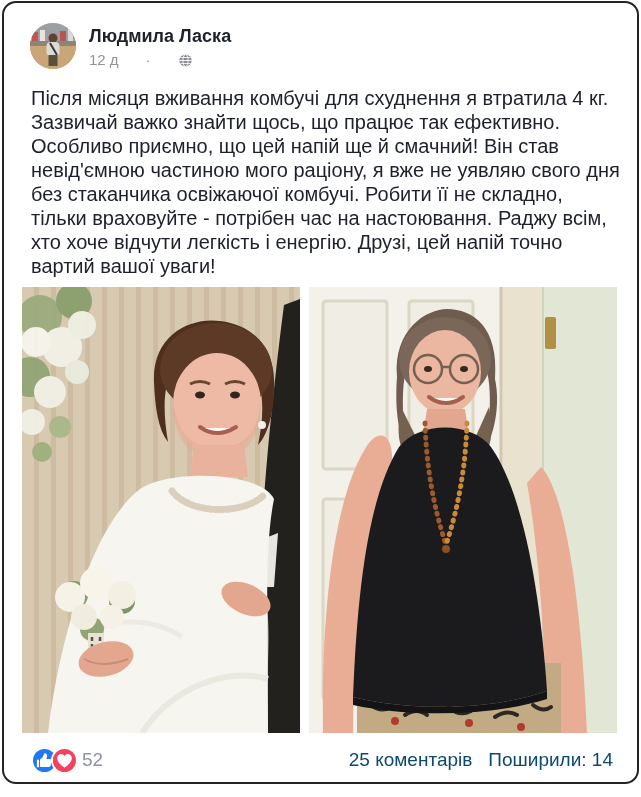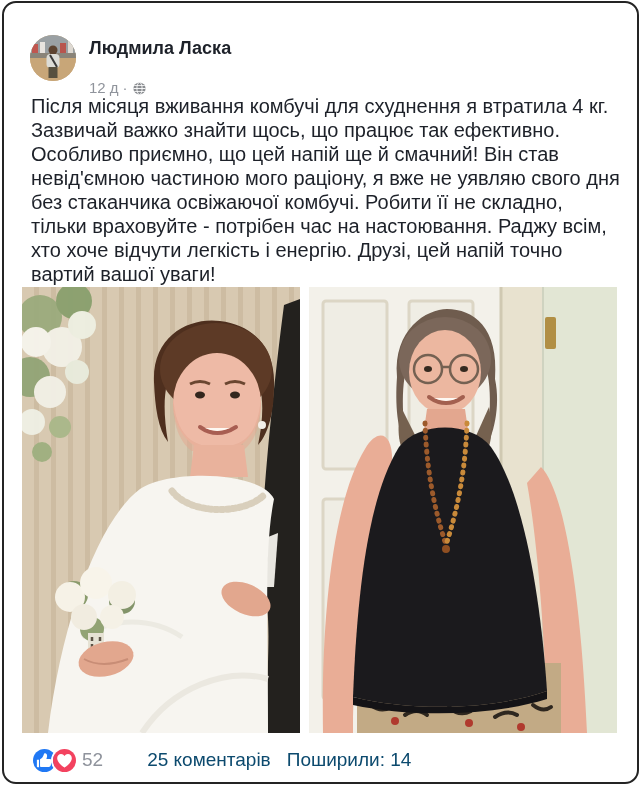--- a/index.html
+++ b/index.html
@@ -7,51 +7,50 @@
     width:641px;height:797px;background:#ffffff;position:relative;
     font-family:"Liberation Sans","DejaVu Sans",sans-serif;
     -webkit-font-smoothing:antialiased;overflow:hidden;
   }
   .card{
     position:absolute;left:2px;top:1px;width:637px;height:783px;
     background:#ffffff;border:2px solid #242424;border-radius:14px;
     box-sizing:border-box;overflow:hidden;
   }
   
-  .header{position:absolute;left:26px;top:32px;display:flex;align-items:flex-start;justify-content:flex-end;}
+  .header{position:absolute;left:26px;top:20px;display:flex;align-items:flex-start;justify-content:flex-end;}
   .avatar{
     width:46px;height:46px;border-radius:50%;overflow:hidden;flex:0 0 auto;
     background:#c8a678;cursor:pointer;
   }
   .avatar svg{display:block;}
   .header-text{margin-left:13px;padding-top:2px;}
   .author{font-size:18px;font-weight:bold;color:#1d2129;line-height:22px;cursor:pointer;}
-  .meta{margin-top:21px;display:flex;align-items:center;font-size:15px;color:#90949c;line-height:16px;}
+  .meta{margin-top:5px;display:flex;align-items:center;font-size:15px;color:#90949c;line-height:16px;gap:23px;}
   .meta .sep{margin:0 5px 0 4px;}
   .globe{display:inline-flex;align-items:center;}
   
   .post-text{
     position:absolute;left:27px;top:83px;width:590px;
     font-size:20px;line-height:24px;color:#1d2129;letter-spacing:0;
     white-space:pre-wrap;
-    margin-top:8px;
   }
   
   .photos{position:absolute;left:18px;top:284px;width:595px;height:446px;display:flex;gap:9px;}
   .photo{height:446px;position:relative;overflow:hidden;background:#e9e4da;}
   .photo.before{
     width:278px;
     background:repeating-linear-gradient(90deg,#d8c9b1 0px,#d8c9b1 12px,#cdbca2 12px,#cdbca2 17px);
   }
   .photo.after{width:308px;background:#f2f0e9;}
   .photo svg{position:absolute;left:0;top:0;}
   
   .footer{
     position:absolute;left:27px;right:24px;top:738px;height:38px;
-    display:flex;align-items:center;gap:44px;
+    display:flex;align-items:center;justify-content:space-between;gap:44px;
   }
   .reactions{display:flex;align-items:center;cursor:pointer;}
   .rx{
     width:23px;height:23px;border-radius:50%;border:2px solid #ffffff;
     box-sizing:content-box;display:block;position:relative;
   }
   .rx svg{display:block;width:23px;height:23px;}
   .rx.like{z-index:1;}
   .rx.love{margin-left:-7px;z-index:2;}
   .rx-count{margin-left:4px;font-size:19px;color:#8f939c;}

